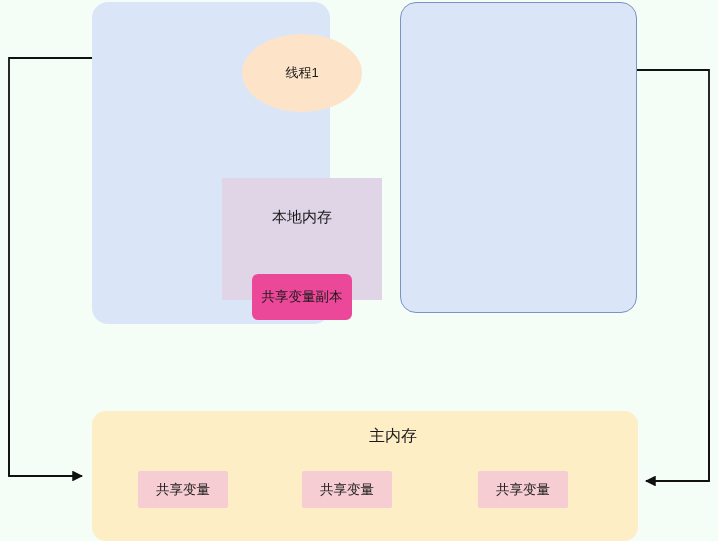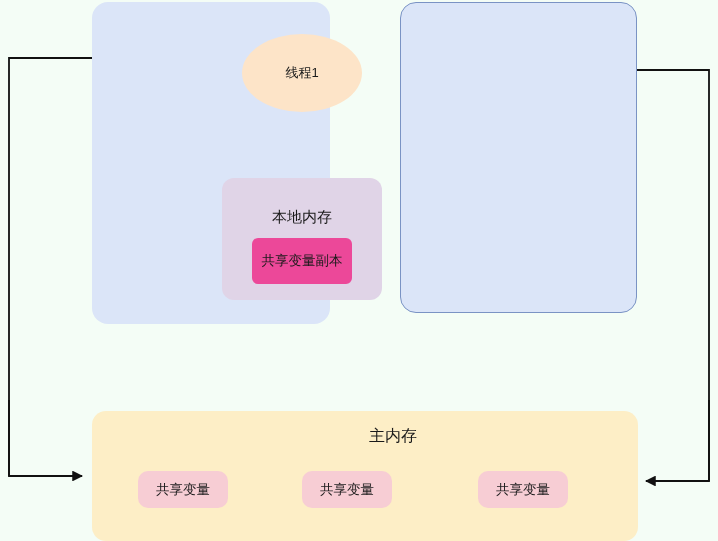--- a/index.html
+++ b/index.html
@@ -64,25 +64,26 @@
   #thread-ellipse-1 {
     left: 150px;
     top: 32px;
     width: 120px;
     height: 78px;
   }
 
   
   .local-memory {
     position: absolute;
-    border-radius: 12px;
+    border-radius: 0;
     background: #e0d4e7;
     display: flex;
     flex-direction: column;
     align-items: center;
+    gap: 36px;
   }
   #local-memory-1 {
     left: 130px;
     top: 176px;
     width: 160px;
     height: 122px;
   }
   .local-memory-title {
     margin-top: 30px;
     font-size: 15px;
@@ -136,21 +137,21 @@
     width: 602px;
     text-align: center;
     font-size: 16px;
     color: #1a1a1a;
   }
   .shared-var {
     position: absolute;
     top: 60px;
     width: 90px;
     height: 37px;
-    border-radius: 10px;
+    border-radius: 2px;
     background: #f7cdd4;
     display: flex;
     align-items: center;
     justify-content: center;
     font-size: 13.5px;
     color: #1a1a1a;
   }
   #shared-var-0 { left: 46px; }
   #shared-var-1 { left: 210px; }
   #shared-var-2 { left: 386px; }

